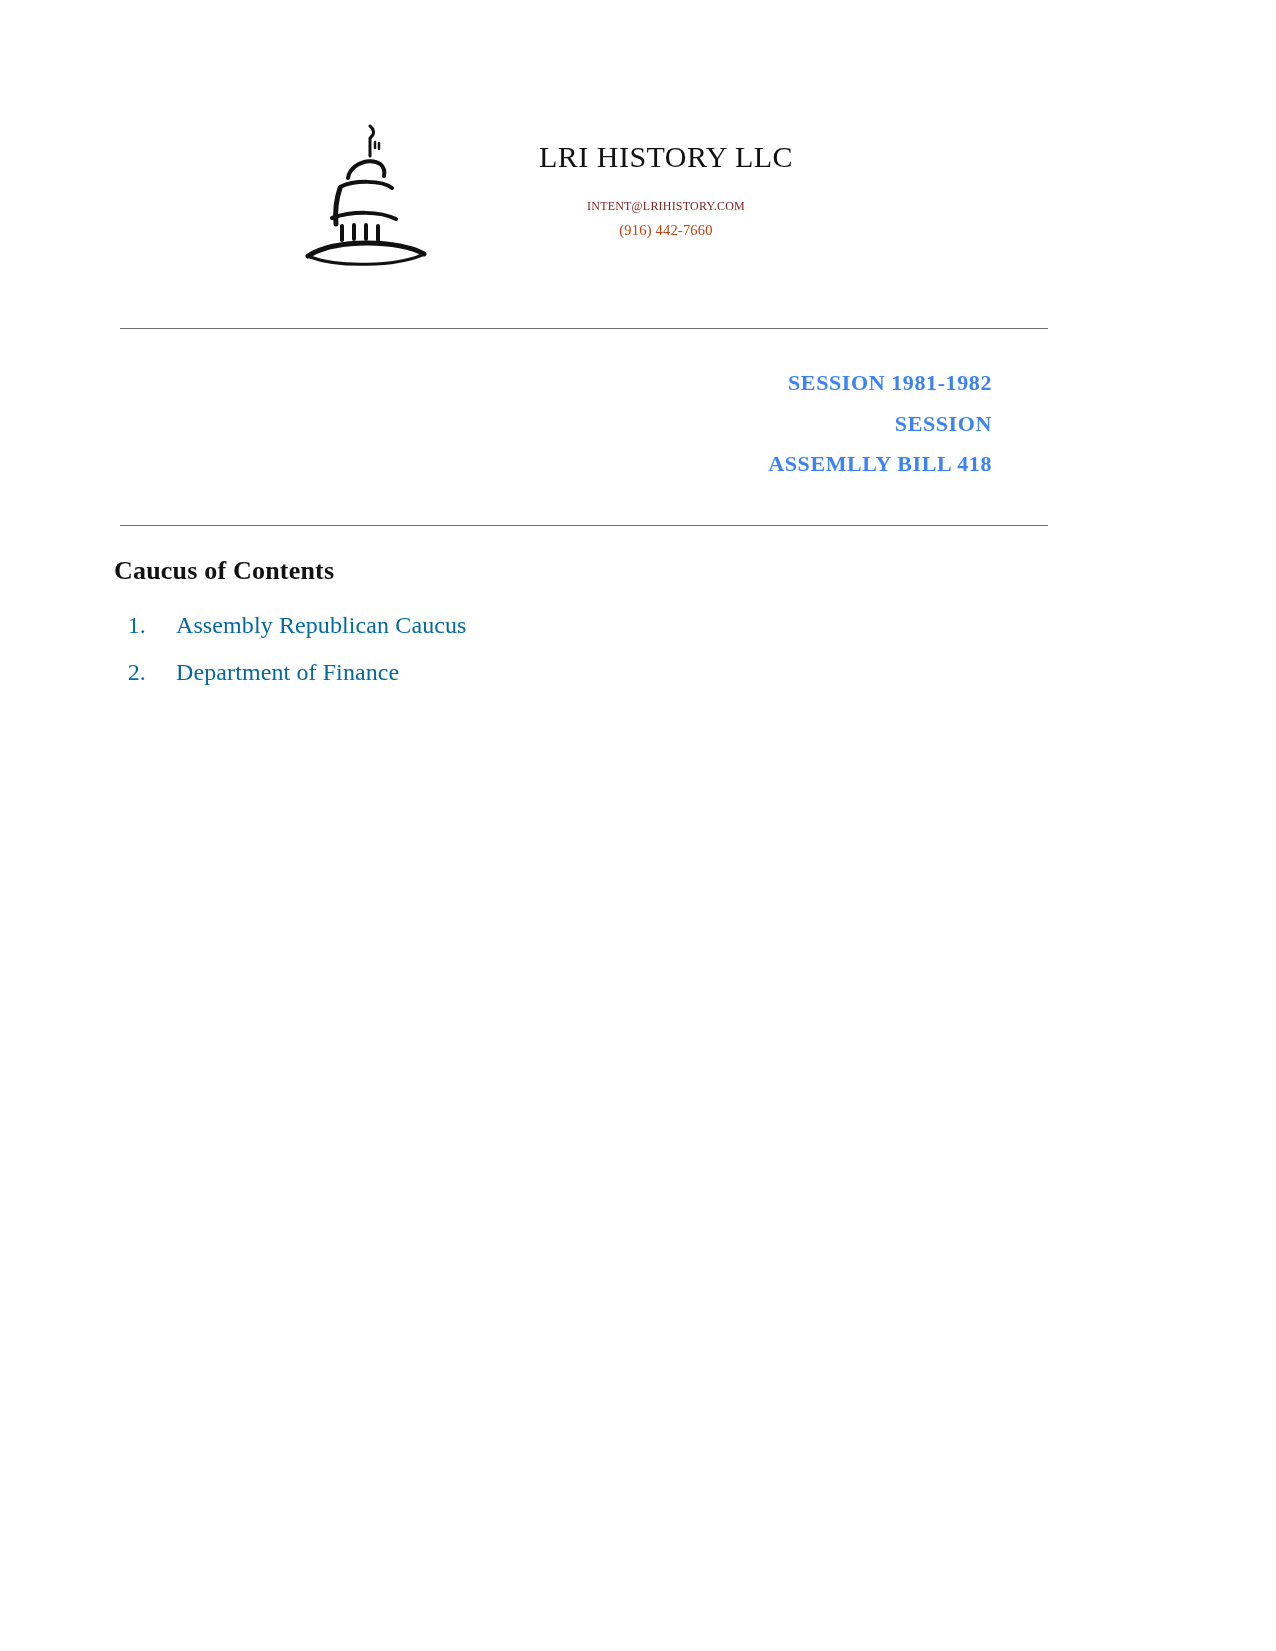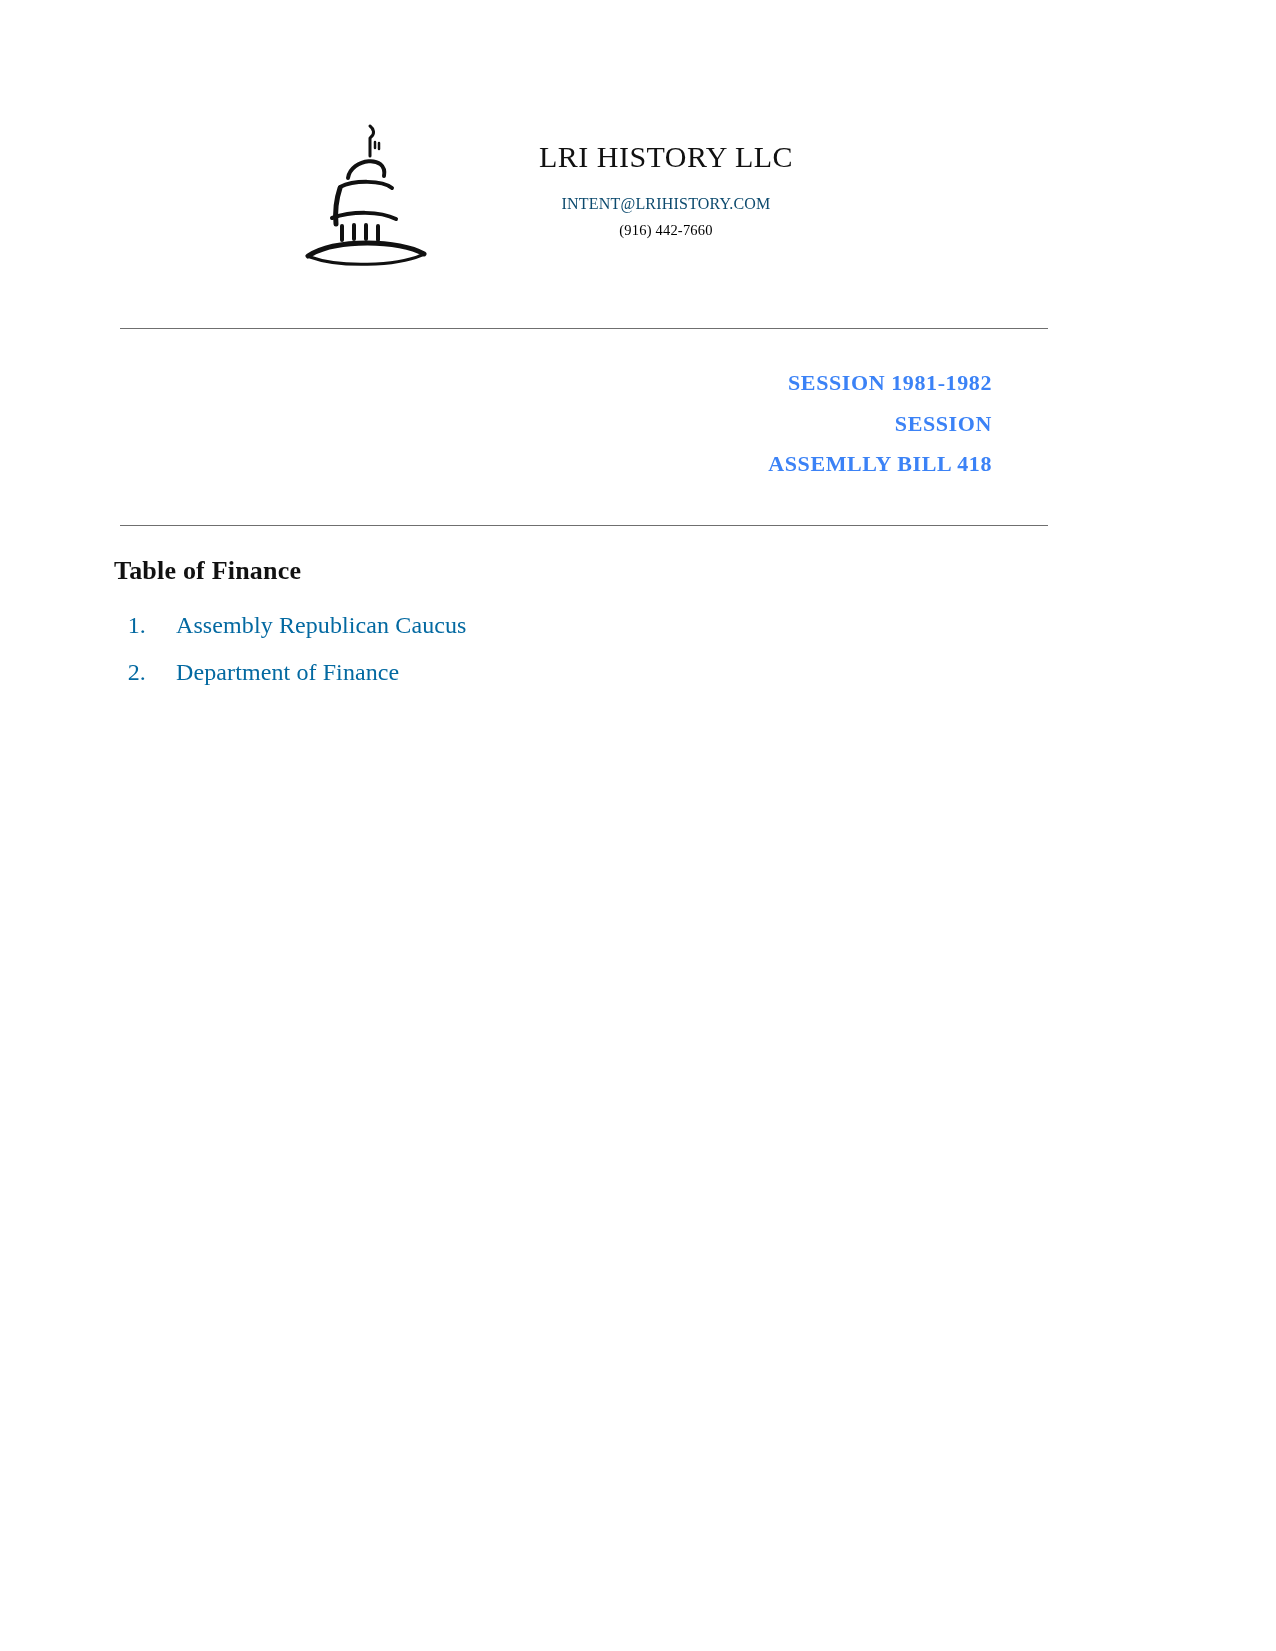--- a/index.html
+++ b/index.html
@@ -50,29 +50,29 @@
     width: 400px;
   }
   .org-name {
     font-size: 30px;
     letter-spacing: 0.5px;
     color: #111;
     line-height: 1.1;
     white-space: nowrap;
   }
   .org-contact {
-    font-size: 16px;
+    font-size: 12px;
     line-height: 1.65;
-    color: #0c4a6e;
-    margin-top: 18px;
+    color: #7f1d1d;
+    margin-top: 24px;
     letter-spacing: 0.2px;
   }
   .org-phone {
     font-size: 14.5px;
-    color: #000000;
+    color: #c2410c;
     margin-top: 5px;
     letter-spacing: 0.2px;
   }
 
   
   .rule {
     position: absolute;
     left: 120px;
     width: 928px;
     height: 0;
@@ -171,20 +171,20 @@
 
   <div class="bill-head">
     <span class="line">SESSION  1981-1982</span>
     <span class="line">SESSION</span>
     <span class="line">ASSEMLLY BILL 418</span>
   </div>
 
   <div class="rule rule-bottom"></div>
 
   <div class="toc">
-    <div class="toc-title">Table of Finance</div>
+    <div class="toc-title">Caucus of Contents</div>
     <ol class="toc-list">
       <li>Assembly Republican Caucus</li>
       <li>Department of Finance</li>
     </ol>
   </div>
 
 </div>
 
 </body></html>

